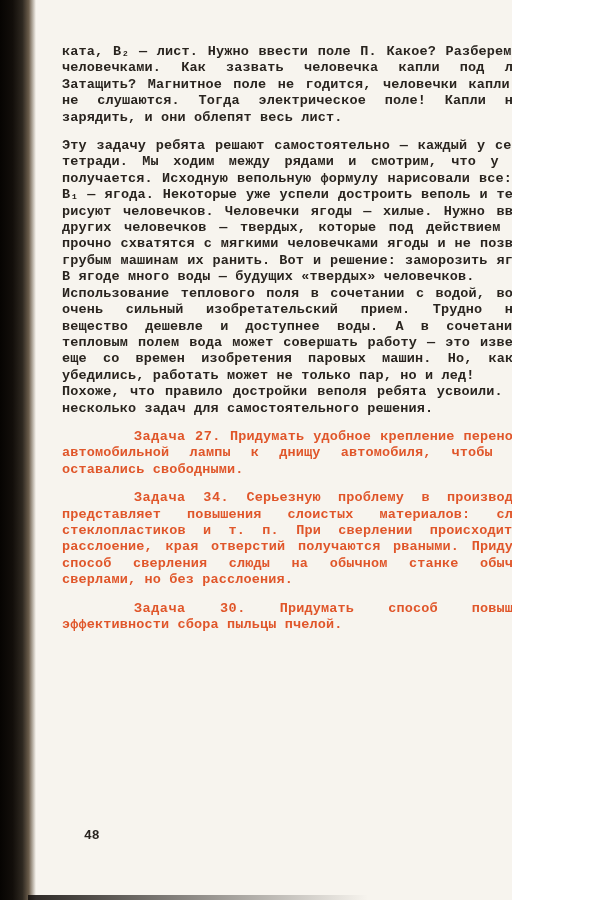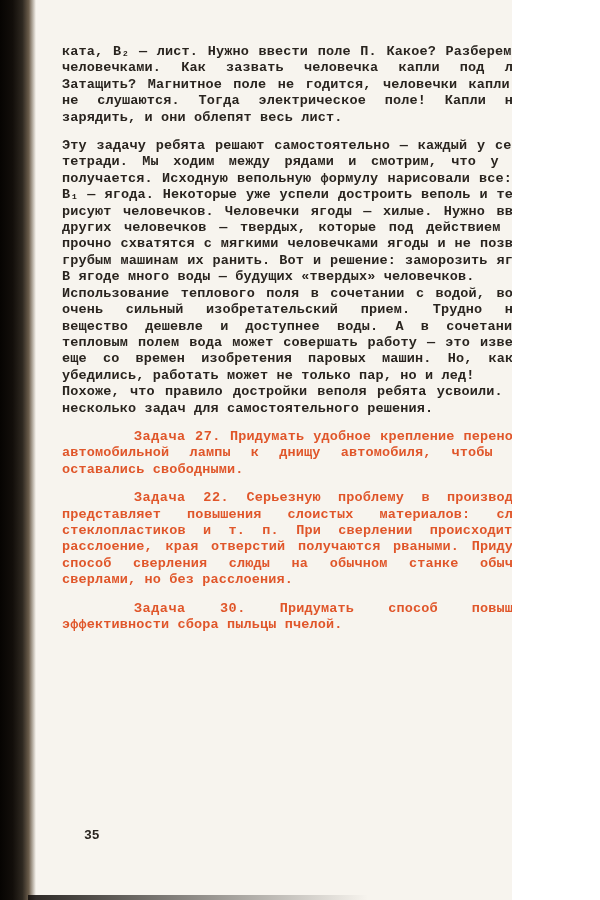--- a/index.html
+++ b/index.html
@@ -74,22 +74,22 @@
 
 
     <p class="para tight">Эту задачу ребята решают самостоятельно — каждый у себя в тетради. Мы ходим между рядами и смотрим, что у кого получается. Исходную вепольную формулу нарисовали все: это В₁ — ягода. Некоторые уже успели достроить веполь и теперь рисуют человечков. Человечки ягоды — хилые. Нужно ввести других человечков — твердых, которые под действием поля прочно схватятся с мягкими человечками ягоды и не позволят грубым машинам их ранить. Вот и решение: заморозить ягоды. В ягоде много воды — будущих «твердых» человечков.</p>
 
     <p class="para tight">Использование теплового поля в сочетании с водой, вообще очень сильный изобретательский прием. Трудно найти вещество дешевле и доступнее воды. А в сочетании с тепловым полем вода может совершать работу — это известно еще со времен изобретения паровых машин. Но, как мы убедились, работать может не только пар, но и лед!</p>
 
     <p class="para">Похоже, что правило достройки веполя ребята усвоили. Даем несколько задач для самостоятельного решения.</p>
 
     <p class="task"><span class="task-label">Задача 27.</span> <span>Придумать удобное крепление переносной автомобильной лампы к днищу автомобиля, чтобы руки оставались свободными.</span></p>
 
-    <p class="task"><span class="task-label">Задача 22.</span> <span>Серьезную проблему в производстве представляет повышения слоистых материалов: слюды, стеклопластиков и т. п. При сверлении происходит их расслоение, края отверстий получаются рваными. Придумать способ сверления слюды на обычном станке обычными сверлами, но без расслоения.</span></p>
+    <p class="task"><span class="task-label">Задача 34.</span> <span>Серьезную проблему в производстве представляет повышения слоистых материалов: слюды, стеклопластиков и т. п. При сверлении происходит их расслоение, края отверстий получаются рваными. Придумать способ сверления слюды на обычном станке обычными сверлами, но без расслоения.</span></p>
 
 
     <p class="task"><span class="task-label">Задача 30.</span> <span>Придумать способ повышения эффективности сбора пыльцы пчелой.</span></p>
 
 
   </div>
 
-  <div class="page-number">35</div>
+  <div class="page-number">48</div>
 </div>
 
 </body></html>

